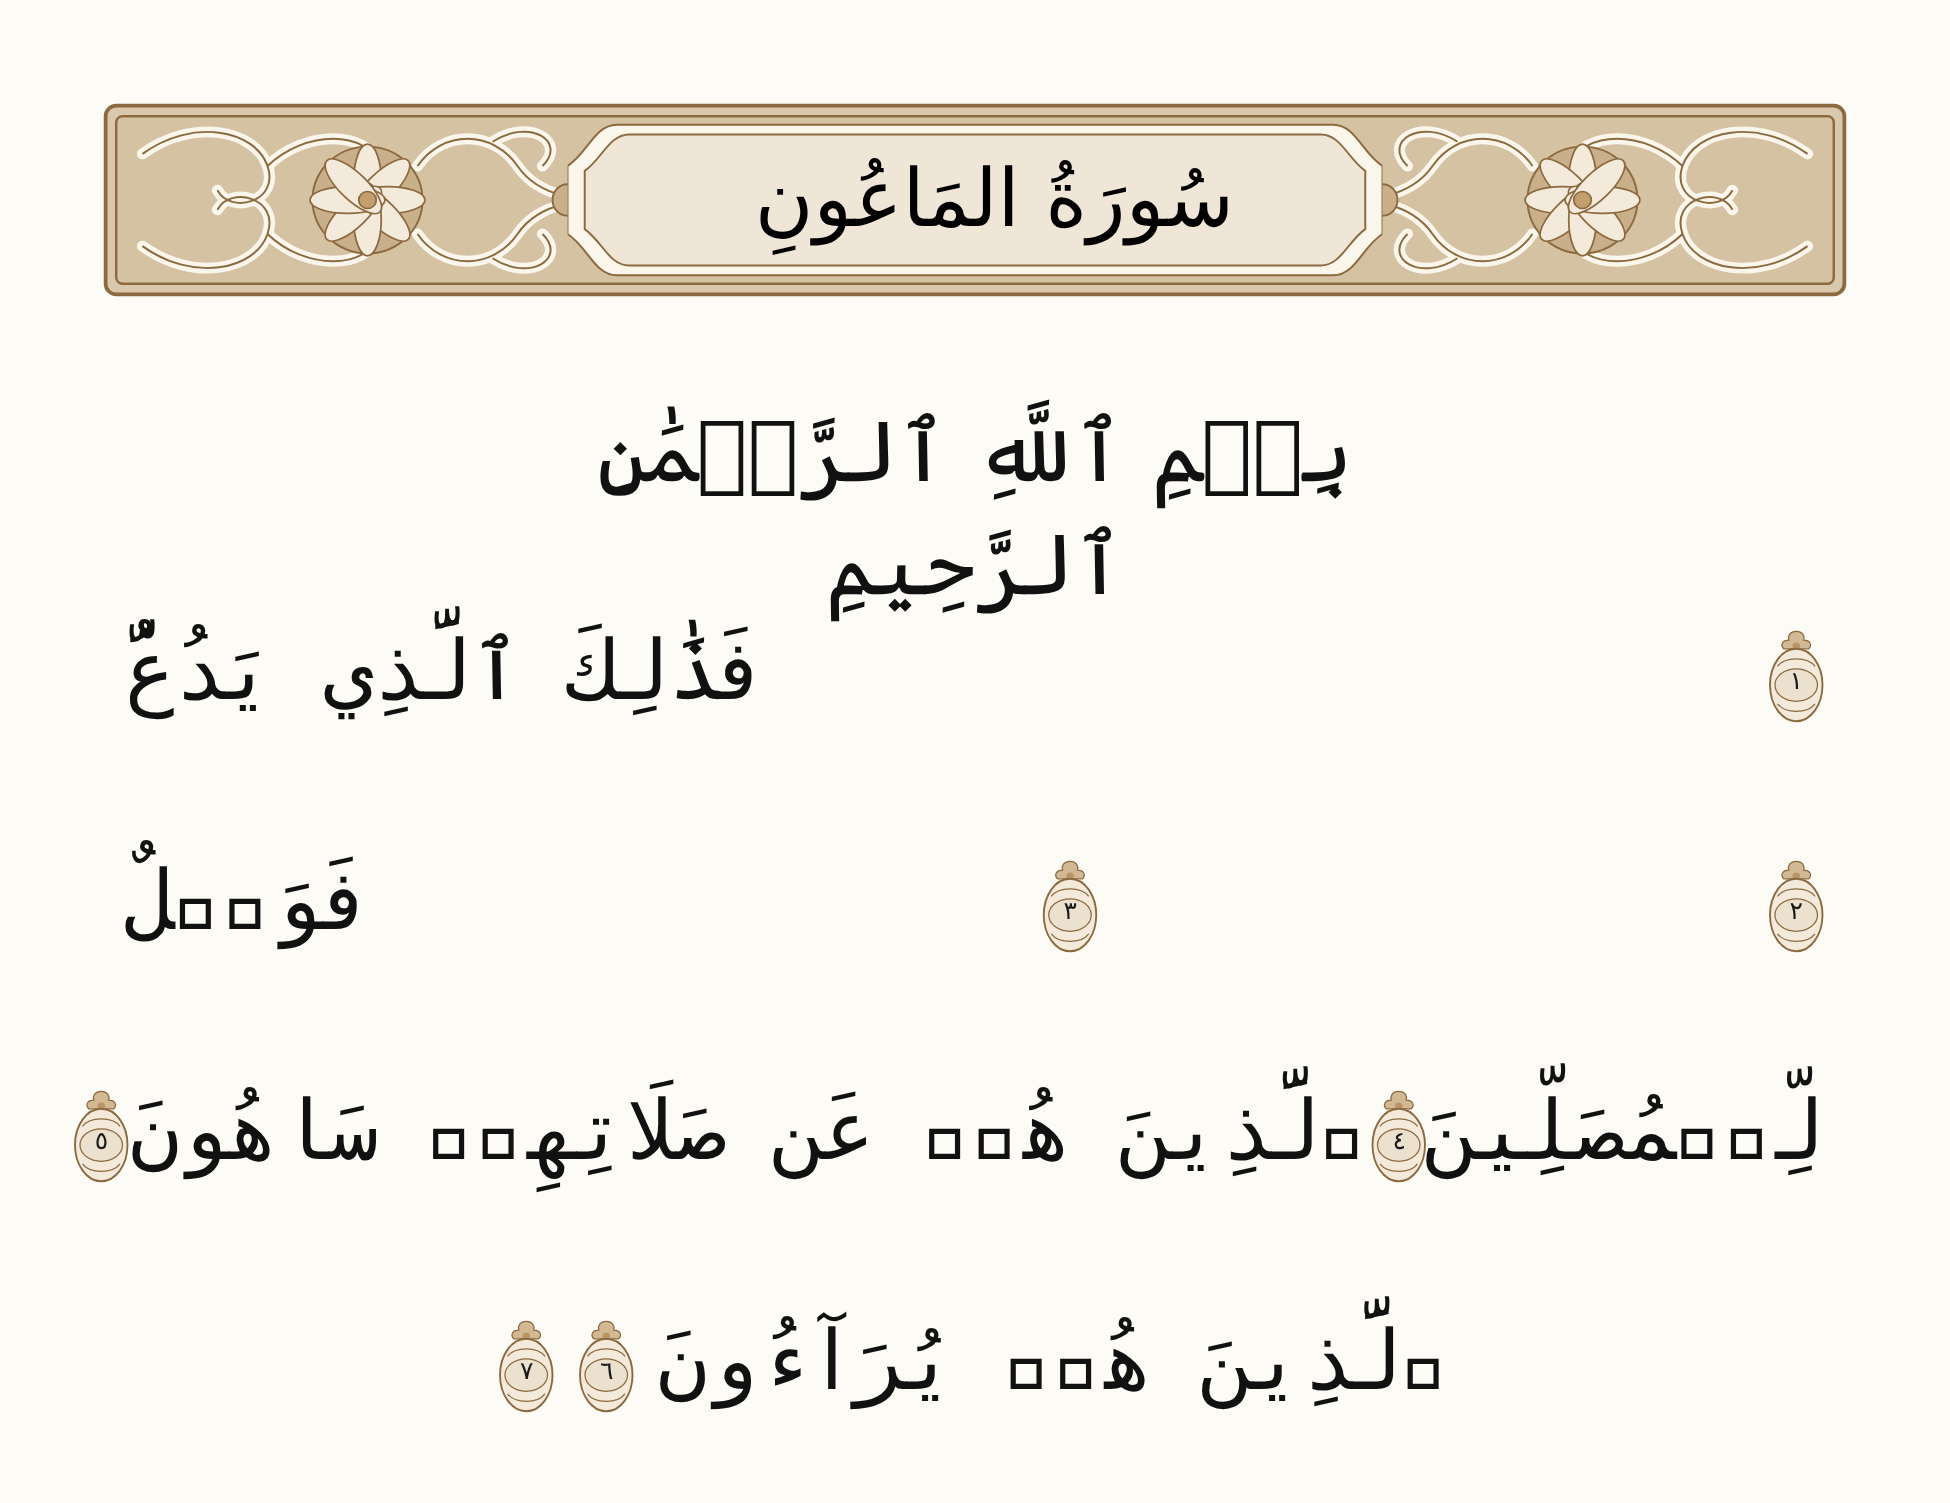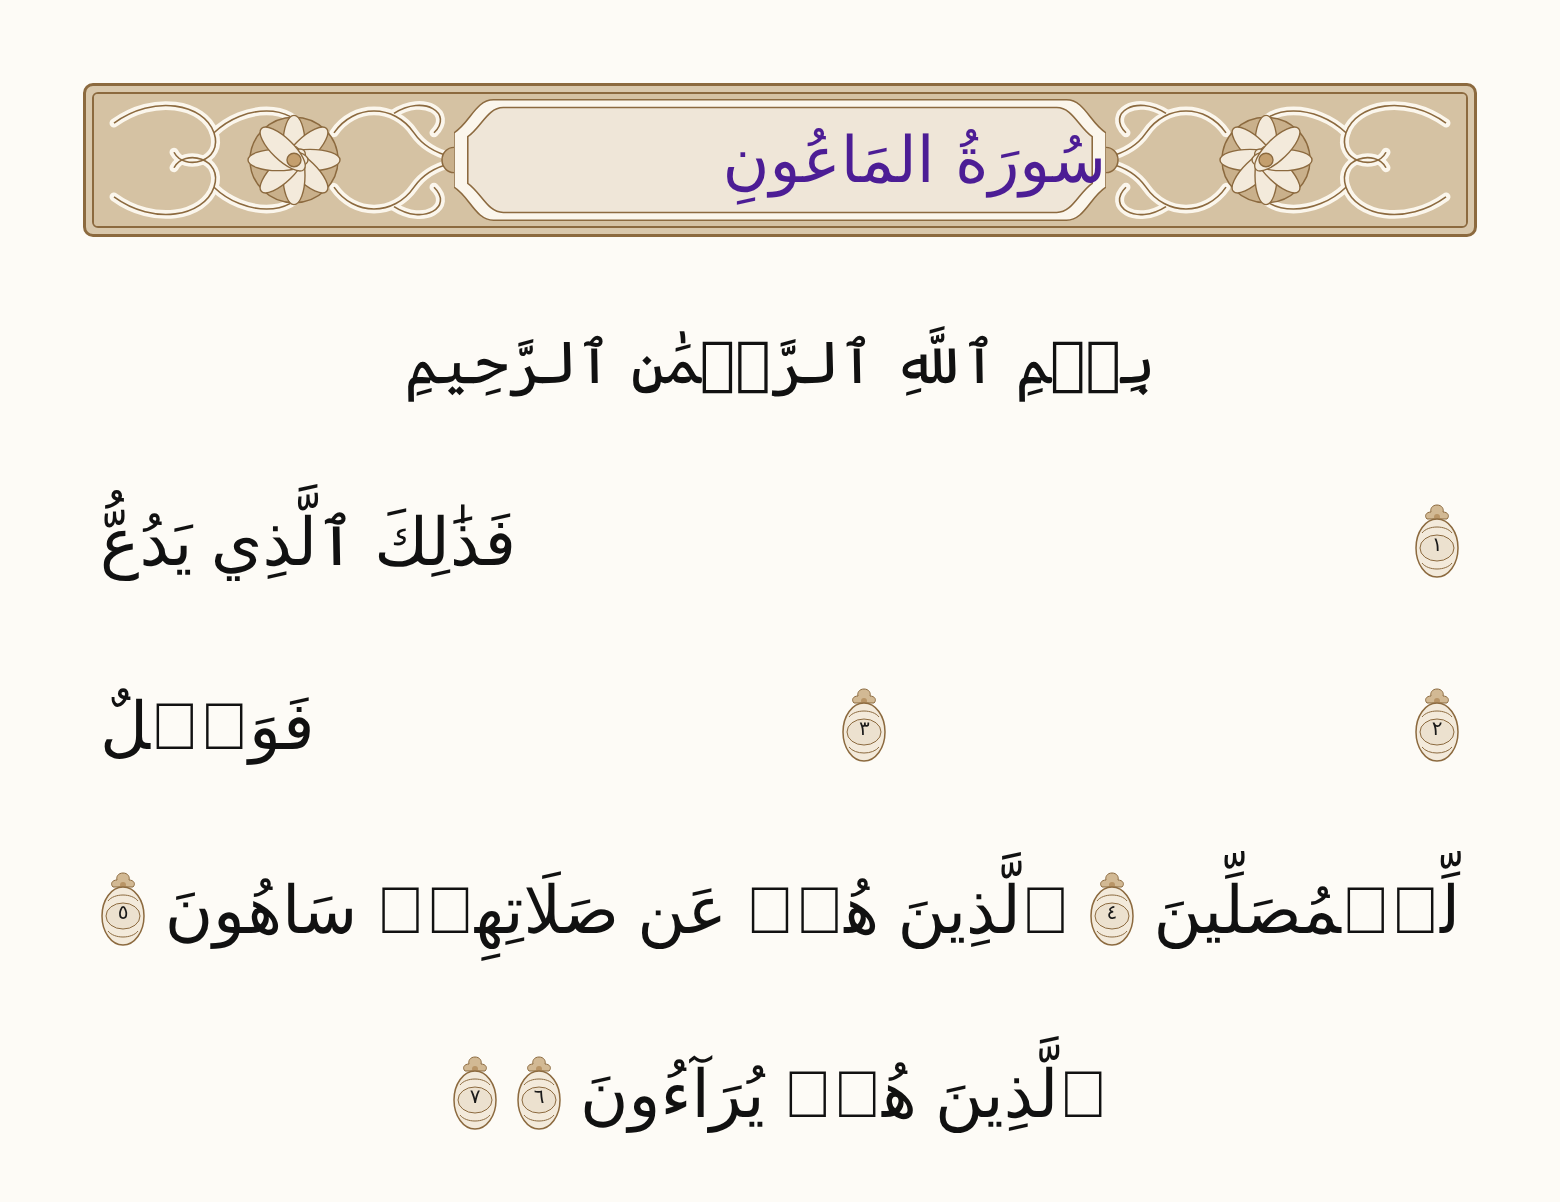--- a/index.html
+++ b/index.html
@@ -58,38 +58,39 @@
   }
   .title-cartouche svg {
     position: absolute;
     inset: 0;
     width: 100%;
     height: 100%;
   }
   .surah-title {
     position: absolute;
     left: 0; right: 0; top: 18px;
+    text-align: center;
     direction: rtl;
     font-family: "DejaVu Serif", serif;
     font-size: 64px;
     line-height: 96px;
-    color: #4c1d95;
+    color: #000000;
     margin-left: 31px;
   }
 
   .basmala {
     position: absolute;
     left: 380px;
     width: 800px;
     top: 318px;
     height: 90px;
     text-align: center;
     direction: rtl;
     font-family: "DejaVu Serif", serif;
-    font-size: 59px;
+    font-size: 68px;
     line-height: 90px;
     color: #111;
   }
 
   .verses {
     position: absolute;
     left: 100px;
     width: 1360px;
     top: 450px;
   }
@@ -99,21 +100,21 @@
     flex-direction: row-reverse;
     justify-content: space-between;
     align-items: center;
     direction: rtl;
   }
   .verse-line.last {
     justify-content: center;
     gap: 18px;
   }
   .seg {
-    font-family: Liberation Sans, sans-serif;
+    font-family: Liberation Mono, monospace;
     font-size: 66px;
     line-height: 120px;
     color: #111;
     white-space: nowrap;
     direction: rtl;
   }
   .ayah-marker {
     position: relative;
     width: 46px;
     height: 78px;

